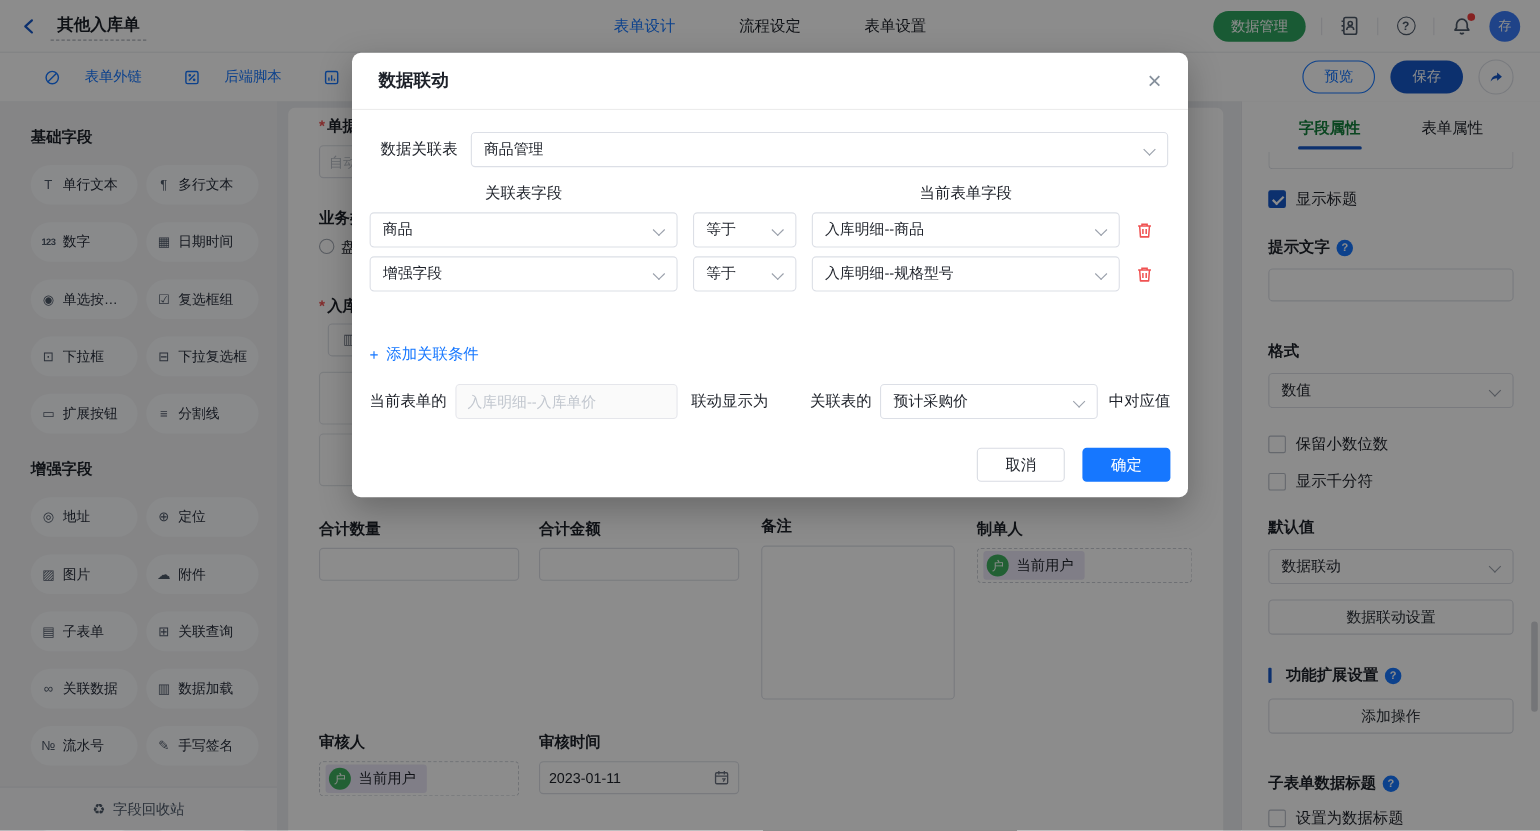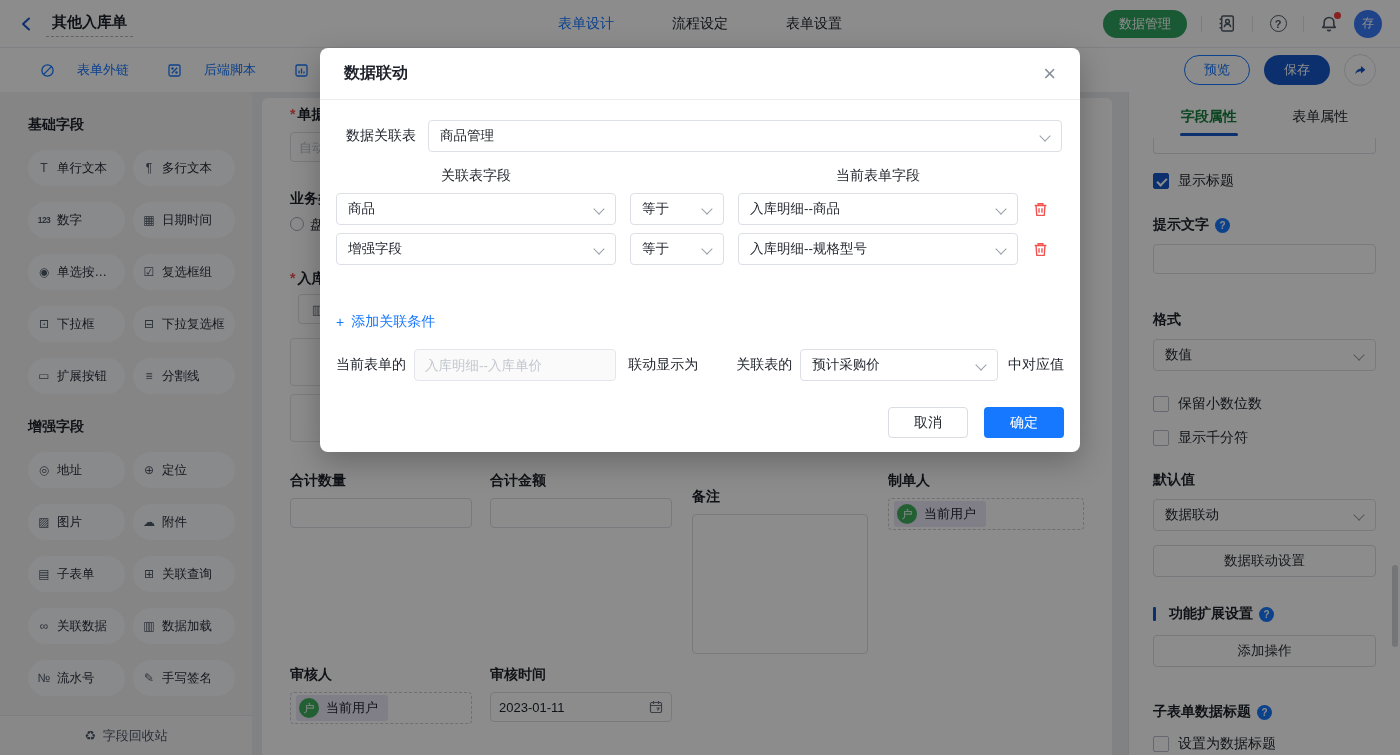--- a/index.html
+++ b/index.html
@@ -294,21 +294,21 @@
     <div class="abs ghost-box" style="left:28px;top:296px;width:280px;height:48px"></div>
 
     <div class="abs" style="left:28px;top:374px;width:182px">
       <div class="flabel">合计数量</div>
       <input class="tinput" style="">
     </div>
     <div class="abs" style="left:228px;top:374px;width:182px">
       <div class="flabel">合计金额</div>
       <input class="tinput" style="">
     </div>
-    <div class="abs" style="left:430px;top:390px">
+    <div class="abs" style="left:430px;top:372px">
       <div class="flabel">备注</div>
       <div class="txtarea"></div>
     </div>
     <div class="abs" style="left:626px;top:374px;width:196px">
       <div class="flabel">制单人</div>
       <div class="dash-box">
         <span class="user-tag">
           <span class="u-avatar">户</span>
           <span style="font-size:13px">当前用户</span>
         </span>

